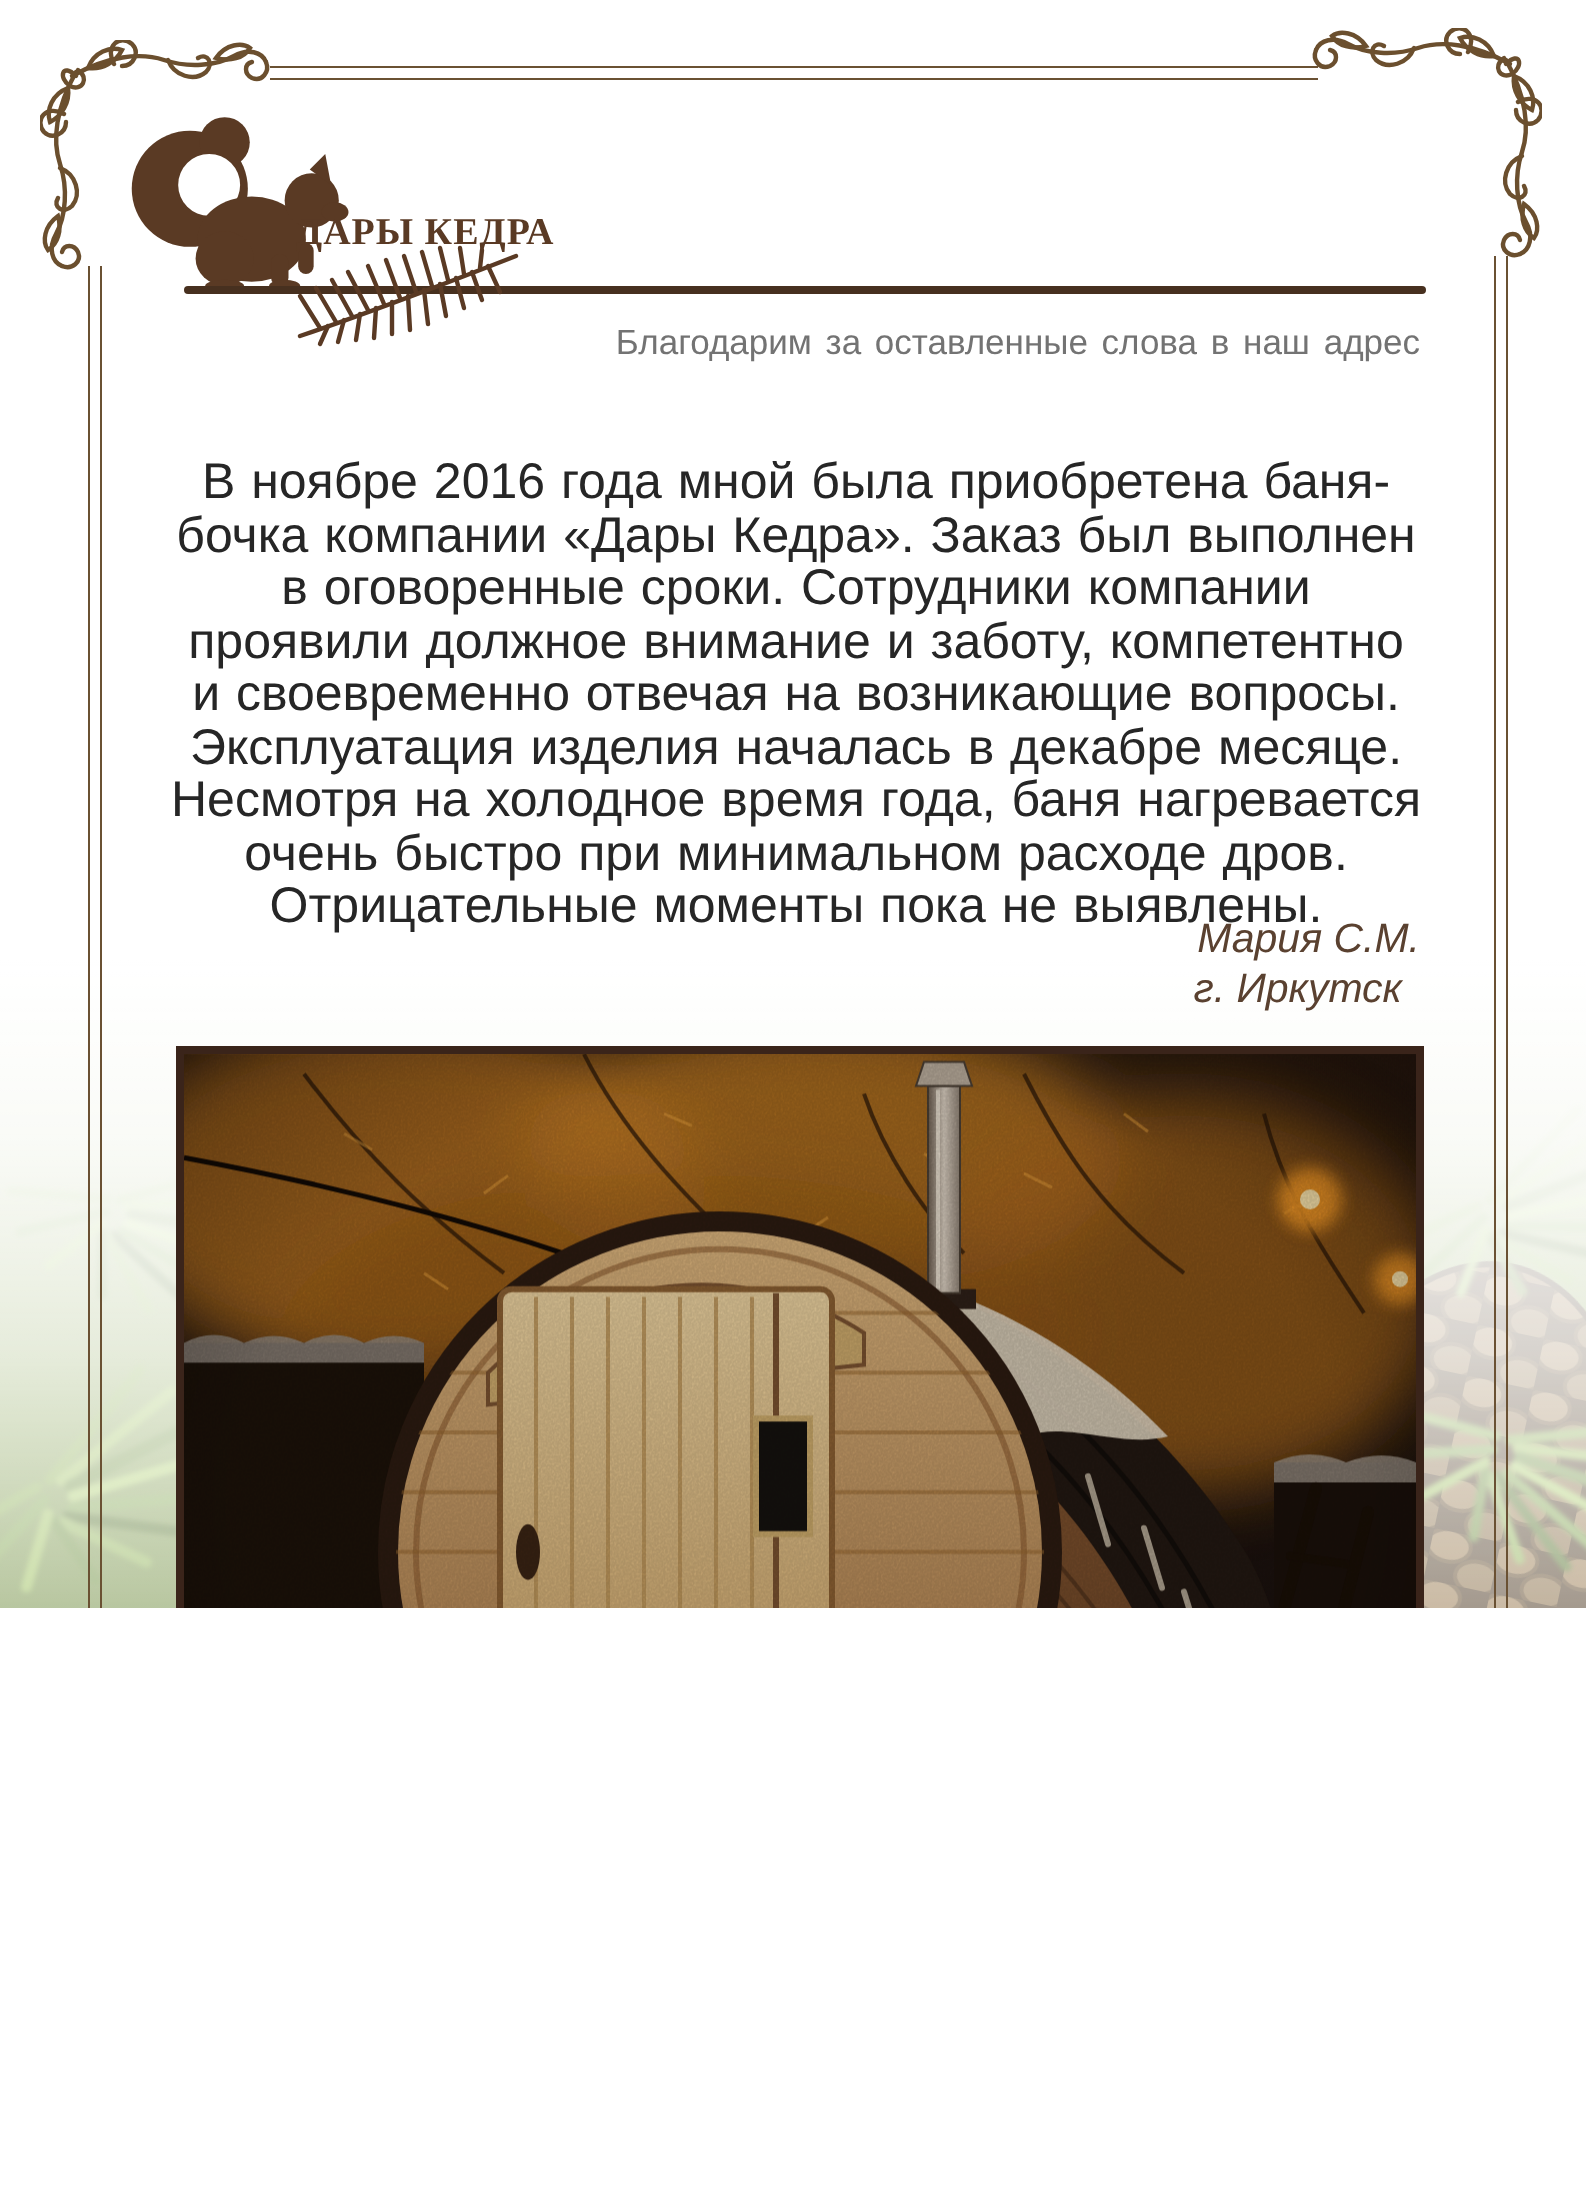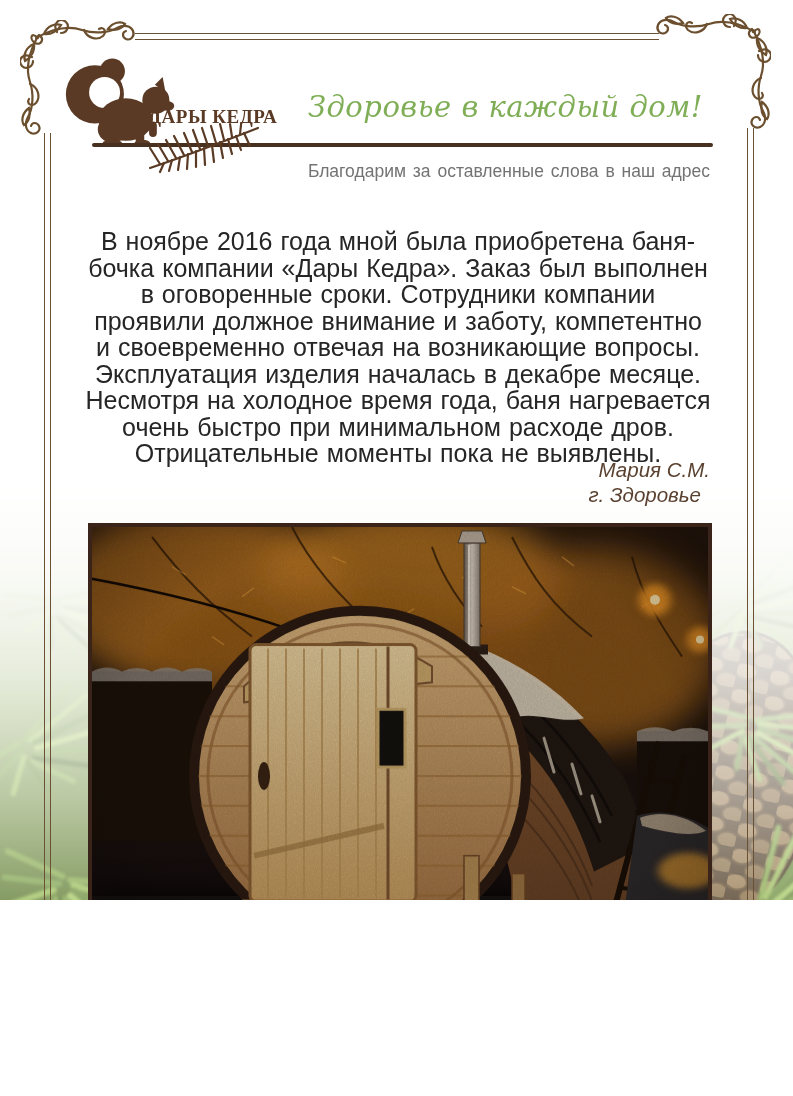--- a/index.html
+++ b/index.html
@@ -1,16 +1,16 @@
 <!DOCTYPE html>
 <html><head>
 <meta charset="utf-8">
 <style>
   html,body{margin:0;padding:0;background:#ffffff;}
-  .page{position:relative;width:793px;height:900px;overflow:hidden;background:#fff;
+  .page{position:relative;width:793px;height:804px;overflow:hidden;background:#fff;
         font-family:"Liberation Sans",sans-serif;}
   .abs{position:absolute;}
   
   .pine-bg{left:0;top:480px;width:793px;height:616px;z-index:0;}
   .pine-fade{left:0;top:480px;width:793px;height:616px;z-index:1;
     background:linear-gradient(180deg,#ffffff 0%,rgba(255,255,255,.94) 14%,
       rgba(255,255,255,.78) 32%,rgba(255,255,255,.5) 52%,
       rgba(255,255,255,.18) 72%,rgba(255,255,255,0) 86%);}
   
   .fline{z-index:3;}
@@ -196,28 +196,27 @@
           <path d="M58,26 L59,43"></path>
         <path d="M66,23 L68,40"></path>
           <path d="M74,20 L77,36"></path>
           <path d="M82,17 L86,32"></path>
         <path d="M90,14 L95,28"></path>
           <path d="M98,11 L104,24"></path>
       </g>
     </svg>
   </div>
 
-  <div class="abs tagline">Здоровье в каждый дом!</div>
   <div class="abs rule"></div>
   <div class="abs thanks">Благодарим за оставленные слова в наш адрес</div>
 
   <div class="abs body-text">В ноябре 2016 года мной была приобретена баня-бочка компании «Дары Кедра». Заказ был выполнен в оговоренные сроки. Сотрудники компании проявили должное внимание и заботу, компетентно и своевременно отвечая на возникающие вопросы. Эксплуатация изделия началась в декабре месяце. Несмотря на холодное время года, баня нагревается очень быстро при минимальном расходе дров. Отрицательные моменты пока не выявлены.</div>
   <div class="abs signature">
     <div>Мария С.М.</div>
-    <div class="city">г. Здоровье</div>
+    <div class="city">г. Иркутск</div>
   </div>
 
   <div class="abs photo">
     <svg viewBox="0 0 616 501" preserveAspectRatio="none">
       <defs>
         <linearGradient id="pgbg" x1="0" y1="0" x2="0" y2="1">
           <stop offset="0" stop-color="#2a1a10"></stop>
             <stop offset=".55" stop-color="#1a110e"></stop>
           <stop offset="1" stop-color="#130b10"></stop>
         </linearGradient>

